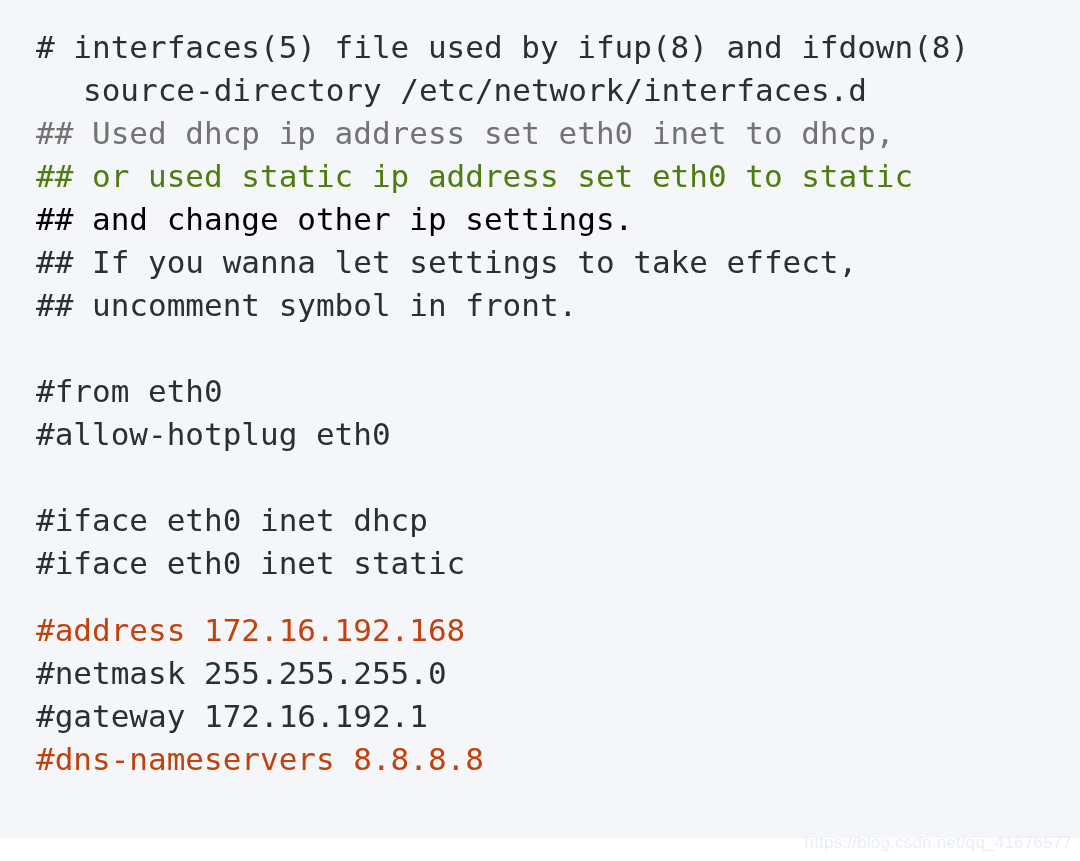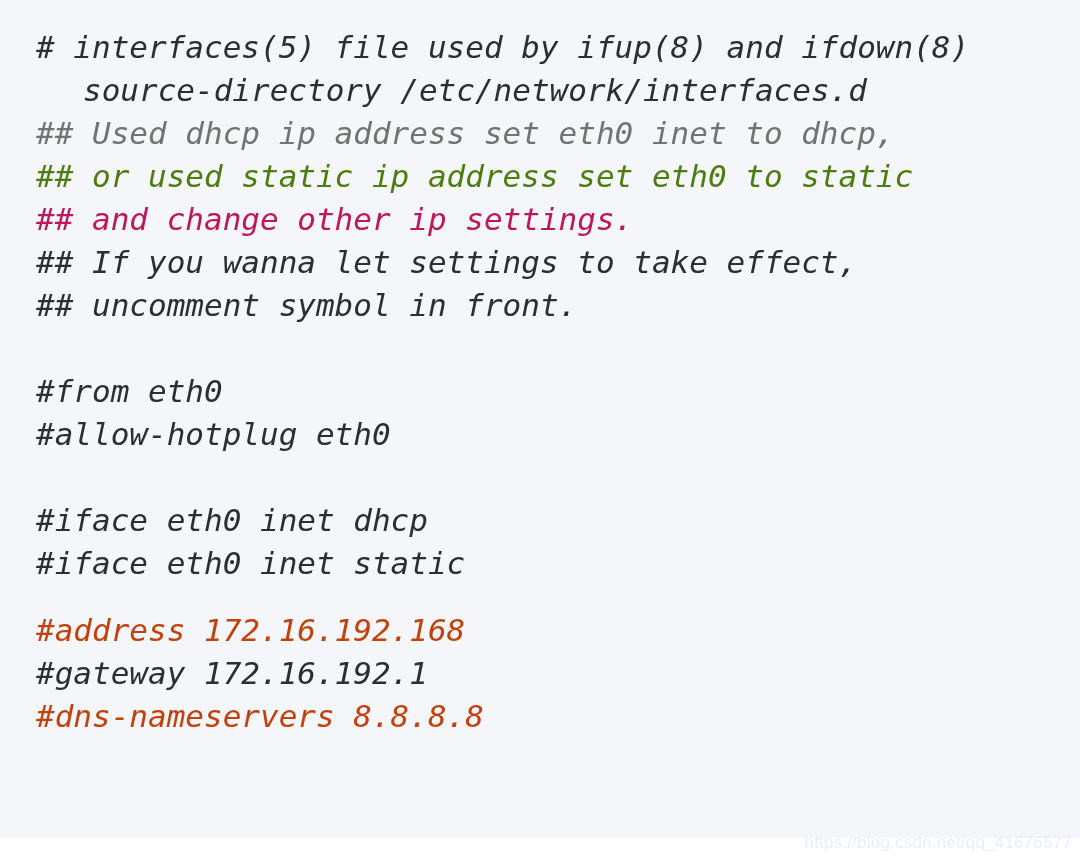--- a/index.html
+++ b/index.html
@@ -37,21 +37,20 @@
   }
   .code-line {
     font-family: "DejaVu Sans Mono", monospace;
     font-size: 31px;
     line-height: 43px;
     height: 43px;
     color: #2b2f33;
     white-space: pre;
     letter-spacing: 0;
     font-weight: 400;
-    font-style: italic;
   }
   .code-line.blank {
     color: transparent;
   }
   .watermark {
     position: absolute;
     right: 8px;
     bottom: 8px;
     font-family: "Liberation Sans", sans-serif;
     font-size: 17px;
@@ -65,30 +64,31 @@
 <body>
 
 <div id="root">
 
   <div class="code-block" style="background: rgb(244, 246, 249);">
     <div class="code-lines">
         <div class="code-line" style="color: rgb(43, 47, 51);"># interfaces(5) file used by ifup(8) and ifdown(8)</div>
         <div class="code-line" style="color: rgb(43, 47, 51); margin-left: 47px;">source-directory /etc/network/interfaces.d</div>
         <div class="code-line" style="color: #737373;">## Used dhcp ip address set eth0 inet to dhcp,</div>
         <div class="code-line" style="color: #4d7c0f;">## or used static ip address set eth0 to static</div>
-        <div class="code-line" style="color: #be185d;">## and change other ip settings.</div>
+        <div class="code-line" style="color: #000000;">## and change other ip settings.</div>
         <div class="code-line" style="color: rgb(43, 47, 51);">## If you wanna let settings to take effect,</div>
         <div class="code-line" style="color: rgb(43, 47, 51);">## uncomment symbol in front.</div>
         <div class="code-line blank"></div>
         <div class="code-line" style="color: rgb(43, 47, 51);">#from eth0</div>
         <div class="code-line" style="color: rgb(43, 47, 51);">#allow-hotplug eth0</div>
         <div class="code-line blank"></div>
         <div class="code-line" style="color: rgb(43, 47, 51);">#iface eth0 inet dhcp</div>
         <div class="code-line" style="color: rgb(43, 47, 51);">#iface eth0 inet static</div>
         <div class="code-line" style="color: #c2410c; margin-top: 24px;">#address 172.16.192.168</div>
+        <div class="code-line" style="color: rgb(43, 47, 51);">#netmask 255.255.255.0</div>
         <div class="code-line" style="color: rgb(43, 47, 51);">#gateway 172.16.192.1</div>
         <div class="code-line" style="color: #c2410c;">#dns-nameservers 8.8.8.8</div>
       </div>
   </div>
 
   <div class="watermark" style="color: rgb(234, 238, 243);">https://blog.csdn.net/qq_41676577</div>
 
 </div>
 
 </body></html>

